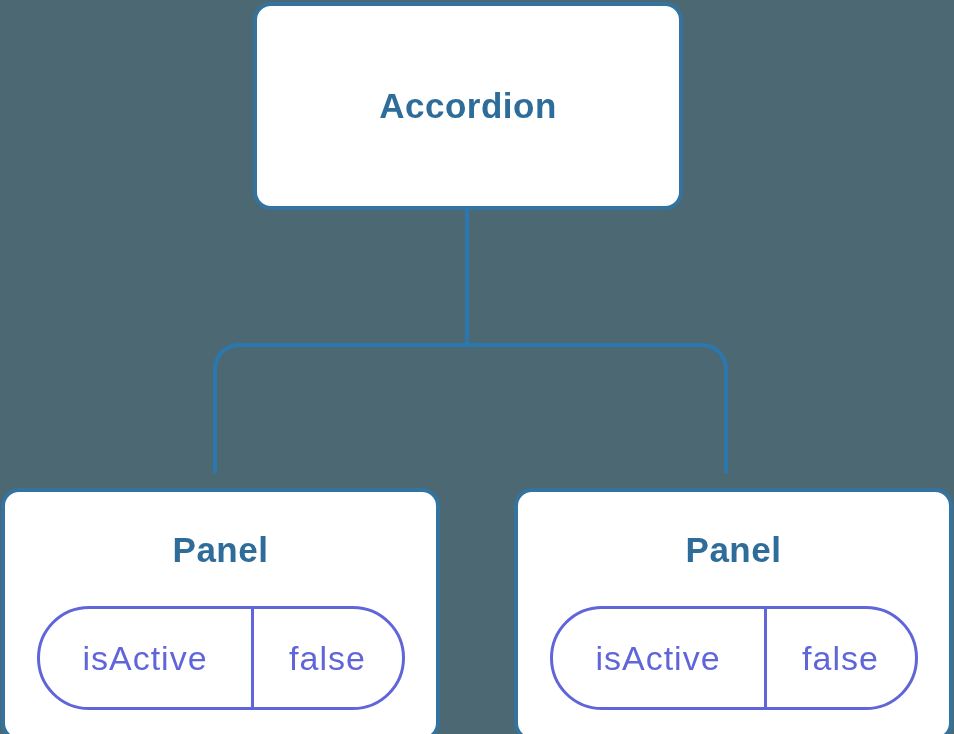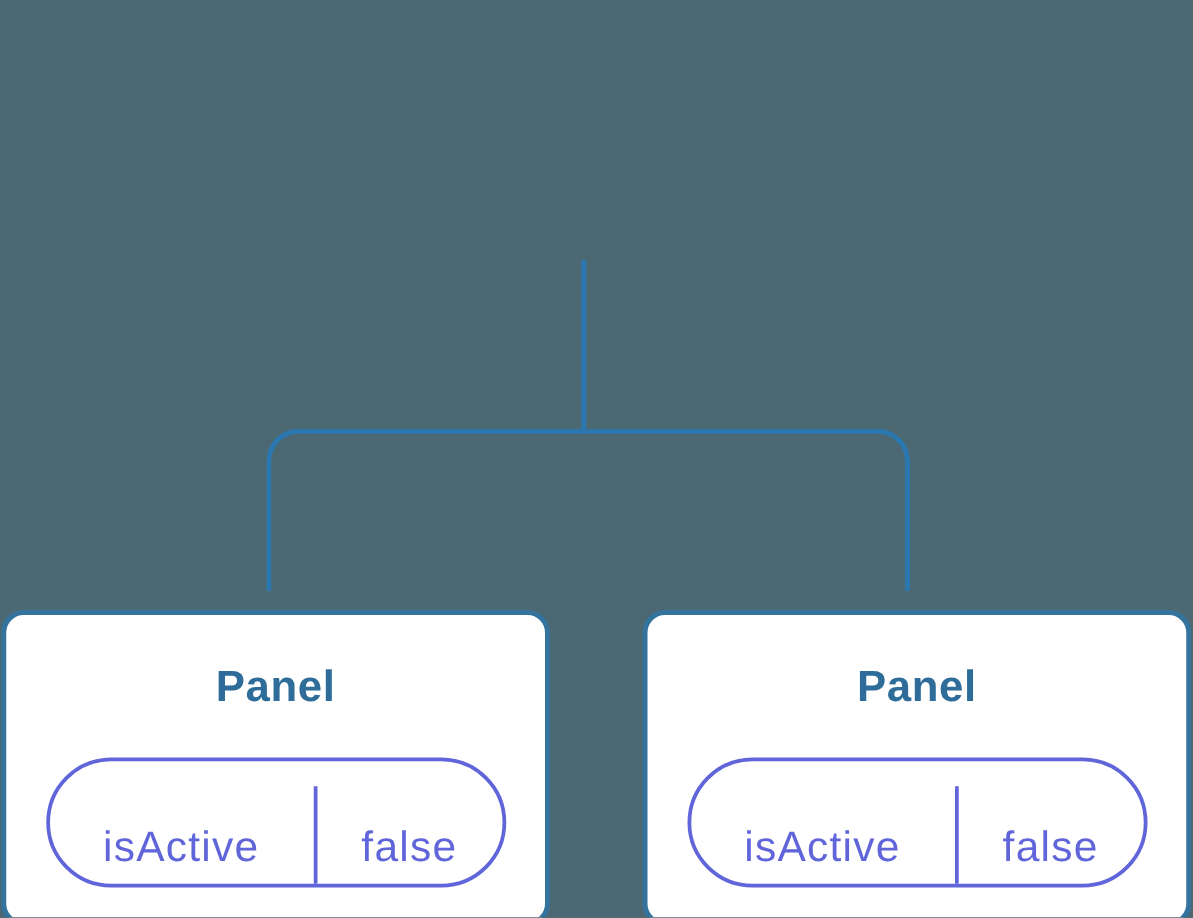--- a/index.html
+++ b/index.html
@@ -67,30 +67,32 @@
   }
   .pill-cell {
     display: flex;
     align-items: center;
     justify-content: center;
     font-size: 34px;
     font-weight: 500;
     letter-spacing: 1px;
     color: #6065d9;
     height: 100%;
-    margin-top: 20px;
   }
   .pill-cell.name  { width: 214px; border-right: 3px solid #6065d9; }
   .pill-cell.value { flex: 1; text-align: center; }
 </style>
 </head>
 <body>
 
 <div class="canvas">
 
+  <div class="node node-root">
+    <div class="node-title">Accordion</div>
+  </div>
 
   <div class="stem"></div>
   <div class="bracket"></div>
 
   <div class="node node-panel left">
     <div class="node-title">Panel</div>
     <div class="pill">
       <div class="pill-cell name">isActive</div>
       <div class="pill-cell value">false</div>
     </div>

